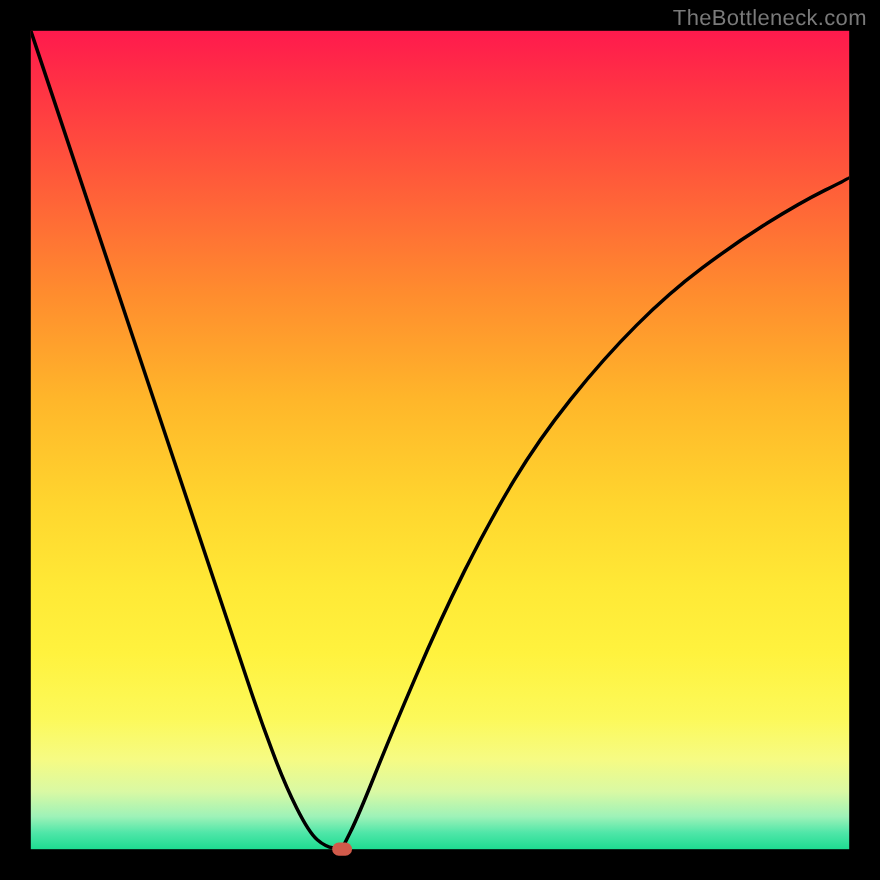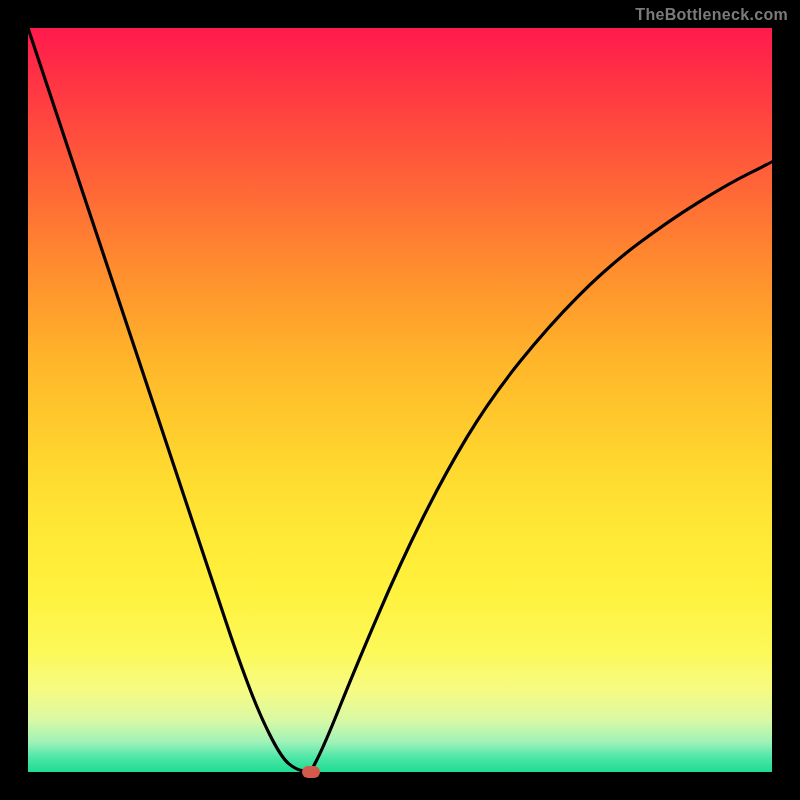--- a/index.html
+++ b/index.html
@@ -39,22 +39,22 @@
       #9ef2b8 96%,
       #4fe6a8 98%,
       #1edc91 100%
     );
   }
   .watermark {
     position: absolute;
     top: 6px;
     right: 12px;
     color: #7a7a7a;
-    font-size: 16px;
-    font-weight: 700;
+    font-size: 20px;
+    font-weight: 400;
     letter-spacing: 0.3px;
     user-select: none;
   }
   svg.curve {
     position: absolute;
     left: 0;
     top: 0;
     width: 744px;
     height: 744px;
   }

